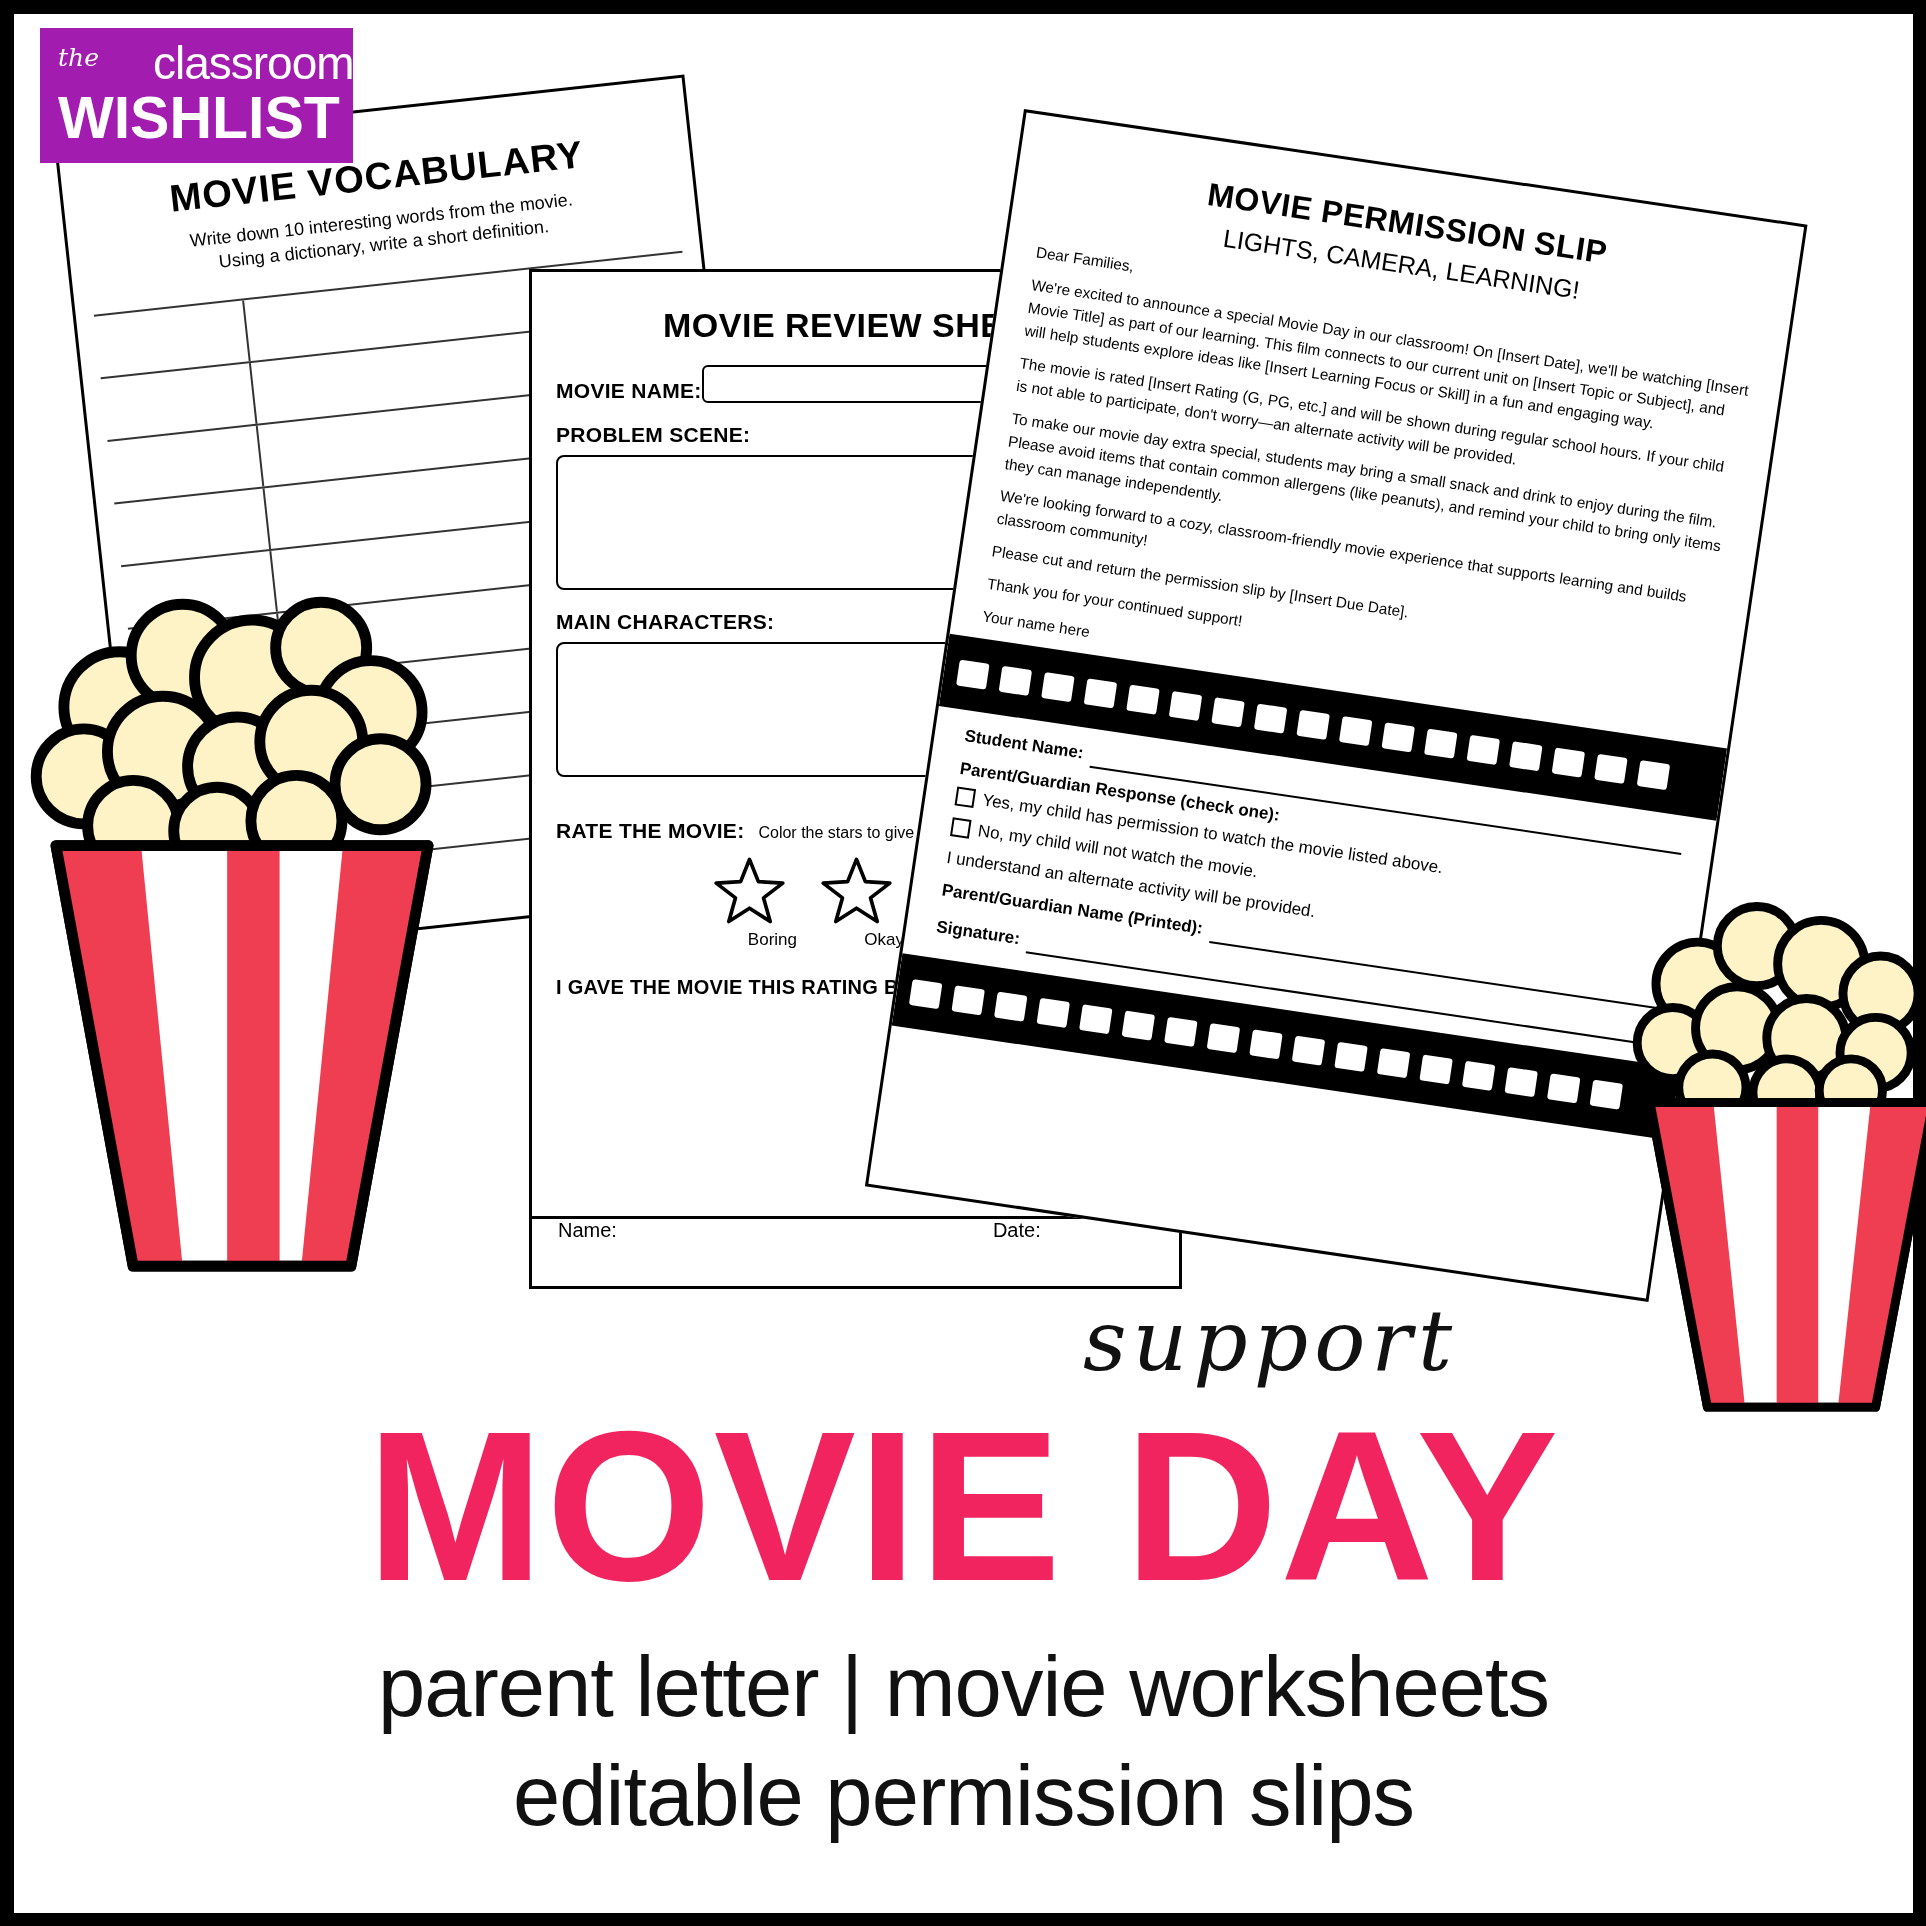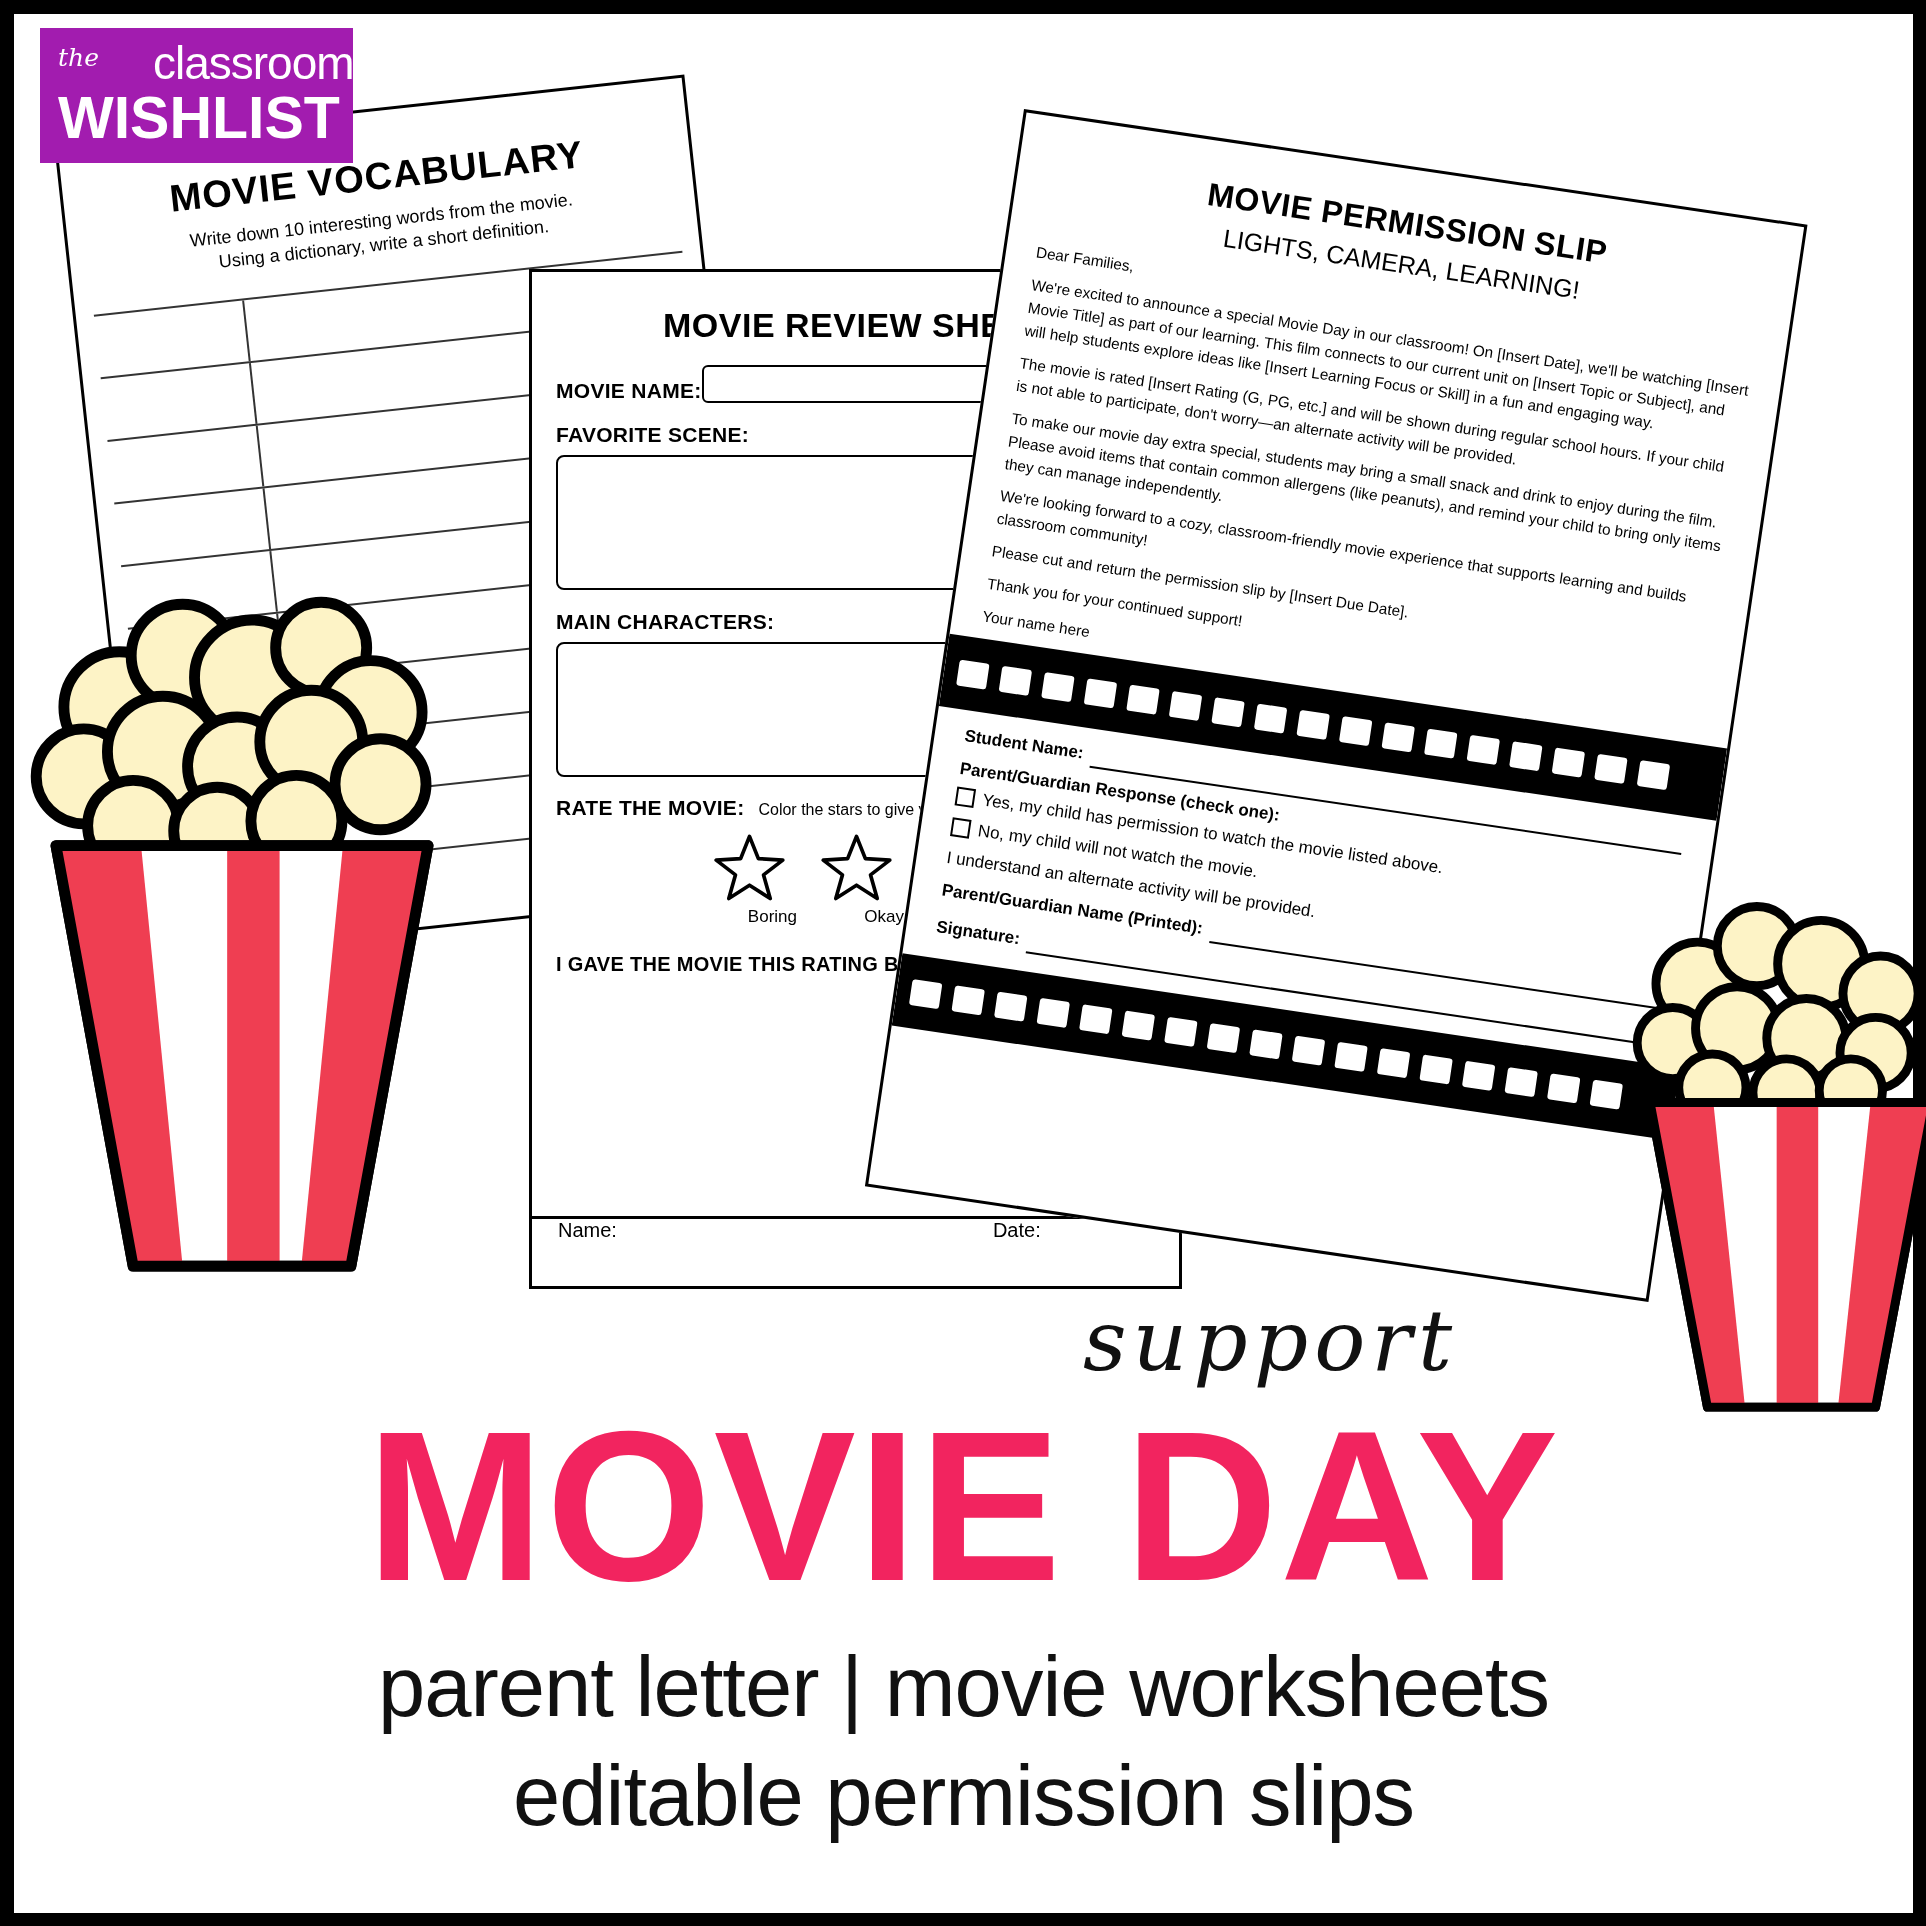--- a/index.html
+++ b/index.html
@@ -90,21 +90,21 @@
   .line-row{
     display:flex;align-items:flex-end;gap:0;margin-top:20px;
   }
   .line-row .ruleline{
     flex:1;border:2px solid #000;border-radius:6px;height:34px;
   }
   .boxfield{
     border:2px solid #000;border-radius:8px;margin-top:8px;
   }
   .rate-row{
-    display:flex;align-items:baseline;gap:14px;margin-top:19px;padding:0 24px;
+    display:flex;align-items:baseline;gap:14px;margin-top:42px;padding:0 24px;
   }
   .rate-note{font-size:16px;}
   .stars{
     display:flex;gap:22px;justify-content:center;margin-top:12px;padding-left:119px;
   }
   .star-wrap{width:85px;text-align:right;}
   .star{
     width:75px;height:71px;display:block;
   }
   .star-cap{font-size:17px;margin-top:4px;}
@@ -217,21 +217,21 @@
     <div class="r-title">MOVIE REVIEW SHEET</div>
 
     <div class="r-block">
 
       <div class="line-row">
         <span class="field-label">MOVIE NAME:</span>
         <span class="ruleline"></span>
       </div>
 
       <div style="margin-top:20px;">
-        <div class="field-label">FAVORITE SCENE:</div>
+        <div class="field-label">PROBLEM SCENE:</div>
         <div class="boxfield" style="height:131px;"></div>
       </div>
 
       <div style="margin-top:20px;">
         <div class="field-label">MAIN CHARACTERS:</div>
         <div class="boxfield" style="height:131px;"></div>
       </div>
 
     </div>
 

